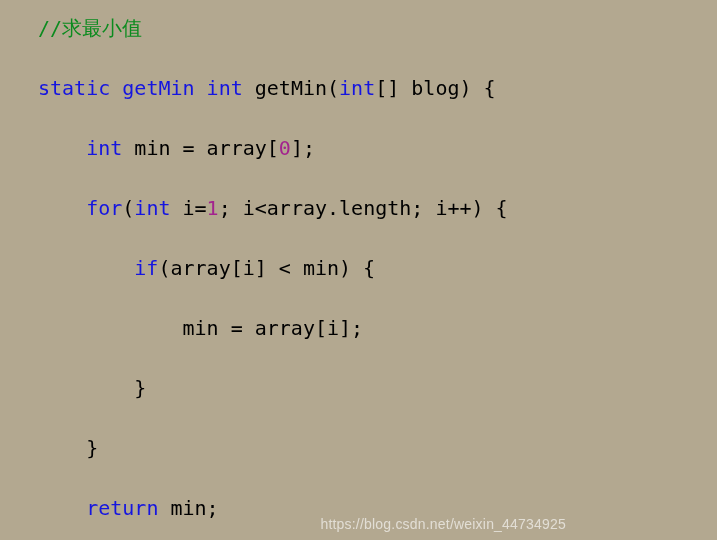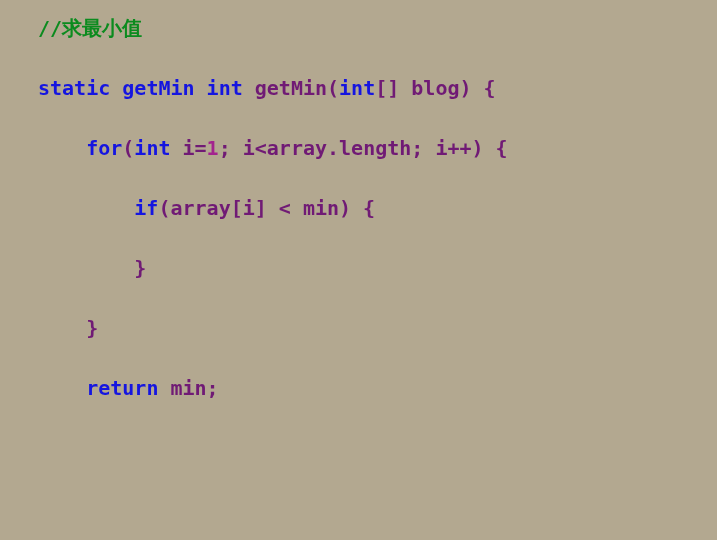--- a/index.html
+++ b/index.html
@@ -13,21 +13,20 @@
     background: #b3a890;
     font-family: "DejaVu Sans Mono", "Liberation Mono", monospace;
   }
 
   #code-canvas {
     position: relative;
     width: 574px;
     height: 540px;
     background: #b3a890;
     box-sizing: border-box;
-    font-weight: bold;
   }
 
   #code-block {
     position: absolute;
     left: 38px;
     top: 13px;
     margin: 0;
     padding: 0;
     font-family: "DejaVu Sans Mono", "Liberation Mono", monospace;
     font-size: 20px;
@@ -39,53 +38,56 @@
 
   .code-line {
     height: 30px;
     white-space: pre;
     display: block;
   }
 
   .tok-kw      { color: #1515e0; }
   .tok-comment { color: #0b8b1e; }
   .tok-num     { color: #a3238e; }
-  .tok-plain   { color: #701a75; }
+  .tok-plain   { color: #000000; }
 
   #watermark {
     position: absolute;
     right: 8px;
     bottom: 8px;
     font-family: "Liberation Sans", "DejaVu Sans", sans-serif;
     font-size: 14px;
     color: rgba(255, 255, 255, 0.62);
     white-space: nowrap;
     letter-spacing: 0.2px;
   }
 </style>
 </head>
 <body>
 
 <div id="code-canvas">
 
   <pre id="code-block"><span class="code-line"><span class="tok-comment">//求最小值</span></span>
 <span class="code-line"><span class="tok-kw">static</span><span class="tok-plain"> </span><span class="tok-kw">getMin</span><span class="tok-plain"> </span><span class="tok-kw">int</span><span class="tok-plain"> getMin(</span><span class="tok-kw">int</span><span class="tok-plain">[] blog) {</span></span>
+<span class="code-line"><span class="tok-plain">    </span><span class="tok-kw">int</span><span class="tok-plain"> min = array[</span><span class="tok-num">0</span><span class="tok-plain">];</span></span>
 <span class="code-line"><span class="tok-plain">    </span><span class="tok-kw">for</span><span class="tok-plain">(</span><span class="tok-kw">int</span><span class="tok-plain"> i=</span><span class="tok-num">1</span><span class="tok-plain">; i&lt;array.length; i++) {</span></span>
 <span class="code-line"><span class="tok-plain">        </span><span class="tok-kw">if</span><span class="tok-plain">(array[i] &lt; min) {</span></span>
+<span class="code-line"><span class="tok-plain">            min = array[i];</span></span>
 <span class="code-line"><span class="tok-plain">        }</span></span>
 <span class="code-line"><span class="tok-plain">    }</span></span>
 <span class="code-line"><span class="tok-plain">    </span><span class="tok-kw">return</span><span class="tok-plain"> min;</span></span>
 
 
 
 
 
 
 
 
 
 
 
 
 </pre>
 
+  <div id="watermark">https://blog.csdn.net/weixin_44734925</div>
 
 </div>
 
 </body></html>

